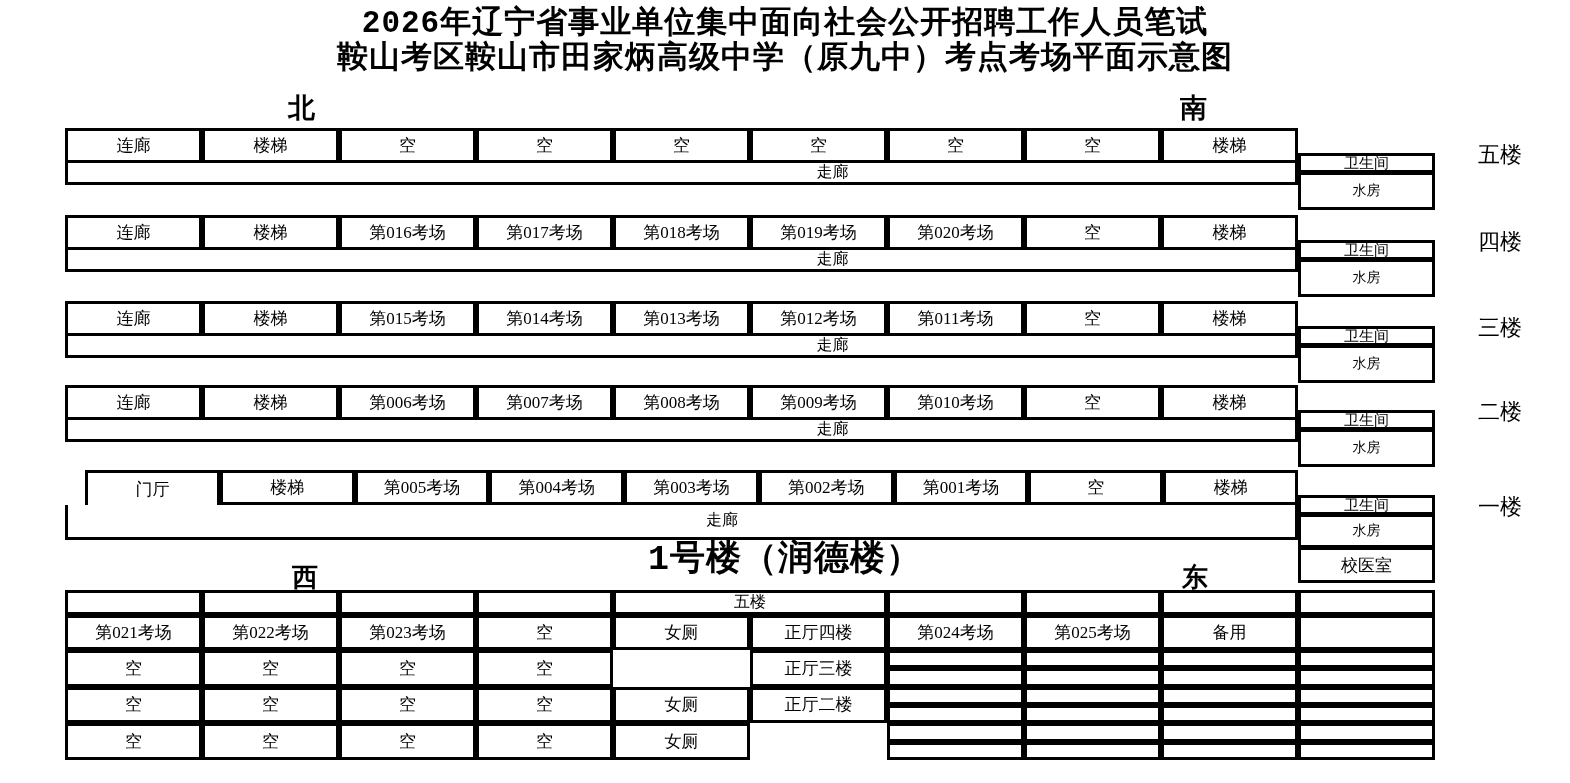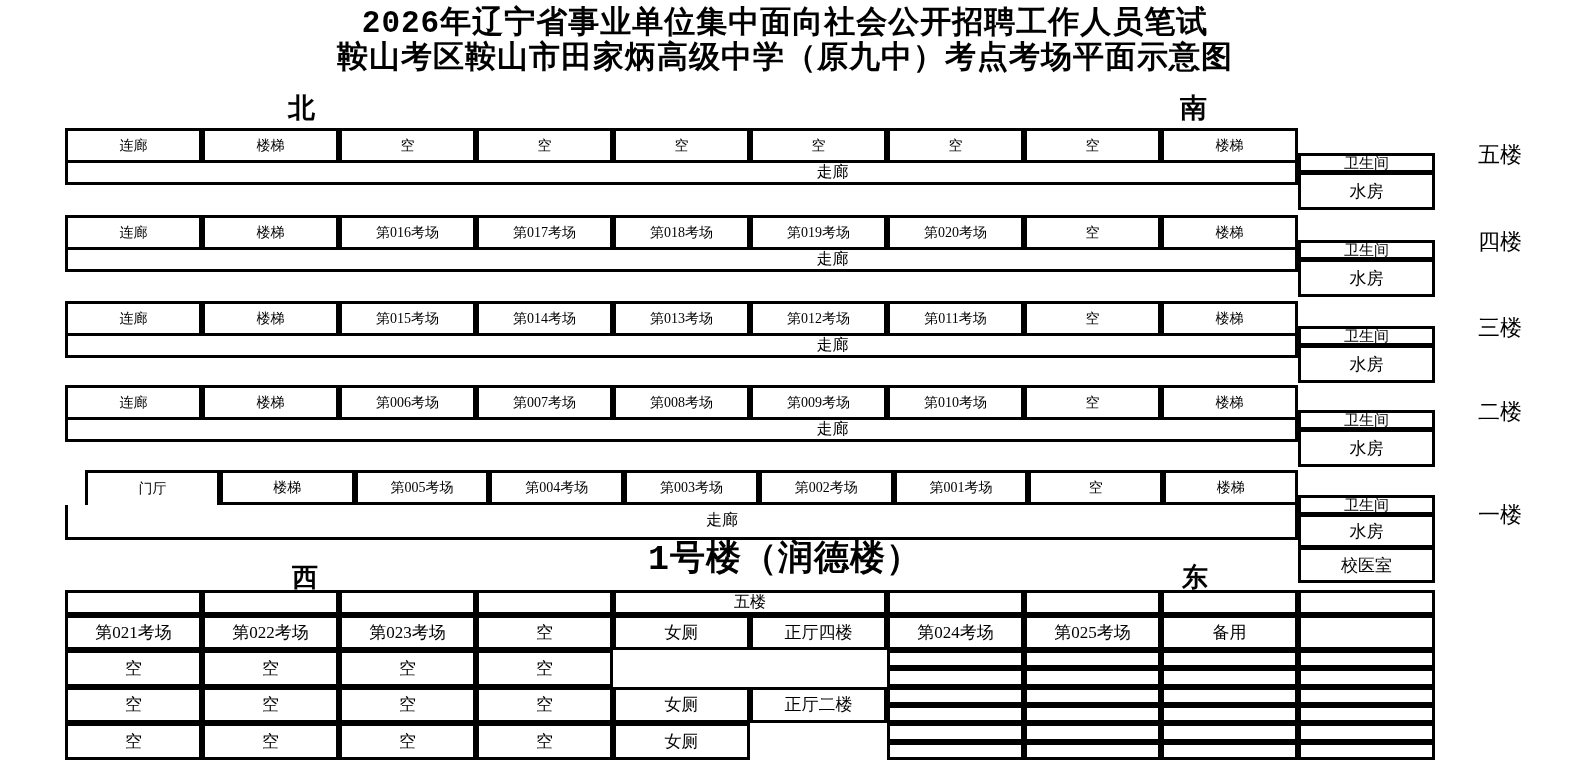--- a/index.html
+++ b/index.html
@@ -13,38 +13,38 @@
     font-family:Liberation Mono, monospace;font-weight:bold;line-height:35px;}
   .t1,.t2{font-size:31px;letter-spacing:1px;}
   .t3{font-size:30px;letter-spacing:1px;}
   .dir{position:absolute;font-family:"Liberation Sans", sans-serif;font-weight:bold;
     font-size:27px;line-height:27px;}
   
   .floor{position:absolute;left:65px;width:1490px;height:90px;}
   .mb{position:absolute;left:0;top:18px;width:1233px;}
   .room-row{display:flex;width:1233px;height:35px;}
   .cell{flex:1;border:3px solid #000;display:flex;align-items:center;justify-content:center;
-    font-size:14px;background:#fff;white-space:nowrap;}
+    font-size:17px;background:#fff;white-space:nowrap;}
   .lobby{border-bottom:none;margin-left:20px;}
   .corridor-row{position:relative;width:1233px;height:22px;
     border:3px solid #000;border-top:none;background:#fff;}
   .corridor-row .clab{position:absolute;left:61%;top:1px;font-size:16px;line-height:16px;}
   .floor.f1 .corridor-row{height:35px;}
   .floor.f1 .corridor-row .clab{left:52%;top:7px;}
   .wc{position:absolute;left:1233px;top:0;width:137px;margin-top:43px;}
   .wc-top{height:20px;border:3px solid #000;display:flex;align-items:center;justify-content:center;
     font-size:15px;line-height:15px;background:#fff;}
   .wc-mid{height:37px;border:3px solid #000;border-top-width:2px;display:flex;align-items:center;
-    justify-content:center;font-size:17px;background:#fff;}
+    justify-content:center;font-size:14px;background:#fff;}
   .floor.f1 .wc-mid{height:33px;}
   .wc-bot{height:35px;border:3px solid #000;border-top-width:2px;display:flex;align-items:center;
     justify-content:center;font-size:17px;background:#fff;}
   .flabel{position:absolute;left:1385px;top:34px;width:100px;text-align:center;
     font-size:22px;line-height:22px;}
-  .floor.f1 .flabel{top:52px;}
+  .floor.f1 .flabel{top:44px;}
   
   .b1-grid{position:absolute;left:65px;top:590px;width:1370px;height:170px;display:grid;
     grid-template-columns:repeat(10,1fr);grid-template-rows:25px 35px repeat(6,1fr);}
   .bcell{border:3px solid #000;display:flex;align-items:center;justify-content:center;
     font-size:17px;background:#fff;white-space:nowrap;}
   .bhdr{font-size:16px;}
 </style>
 </head>
 <body>
 
@@ -205,20 +205,21 @@
     <div class="bcell" style="grid-row:2;grid-column:6">正厅四楼</div>
     <div class="bcell" style="grid-row:2;grid-column:7">第024考场</div>
     <div class="bcell" style="grid-row:2;grid-column:8">第025考场</div>
     <div class="bcell" style="grid-row:2;grid-column:9">备用</div>
     <div class="bcell" style="grid-row:2;grid-column:10"></div>
 
     <div class="bcell" style="grid-row:3 / span 2;grid-column:1">空</div>
     <div class="bcell" style="grid-row:3 / span 2;grid-column:2">空</div>
     <div class="bcell" style="grid-row:3 / span 2;grid-column:3">空</div>
     <div class="bcell" style="grid-row:3 / span 2;grid-column:4">空</div>
+    <div class="bcell" style="grid-row:3 / span 2;grid-column:6">正厅三楼</div>
 
     <div class="bcell" style="grid-row:3;grid-column:7"></div>
     <div class="bcell" style="grid-row:3;grid-column:8"></div>
     <div class="bcell" style="grid-row:3;grid-column:9"></div>
     <div class="bcell" style="grid-row:3;grid-column:10"></div>
     <div class="bcell" style="grid-row:4;grid-column:7"></div>
     <div class="bcell" style="grid-row:4;grid-column:8"></div>
     <div class="bcell" style="grid-row:4;grid-column:9"></div>
     <div class="bcell" style="grid-row:4;grid-column:10"></div>
 

